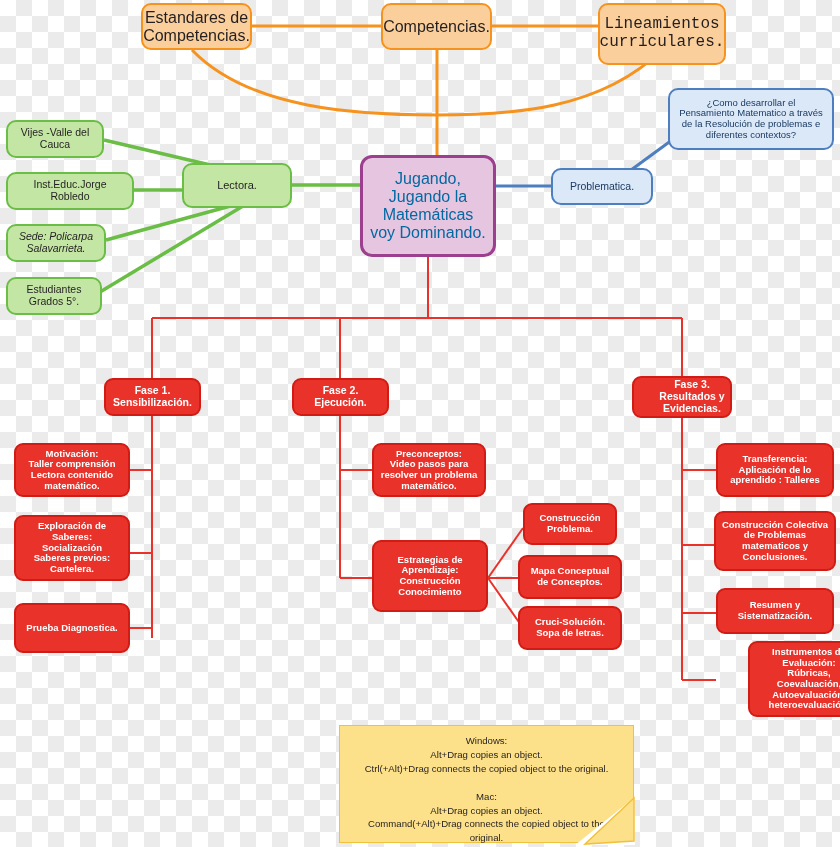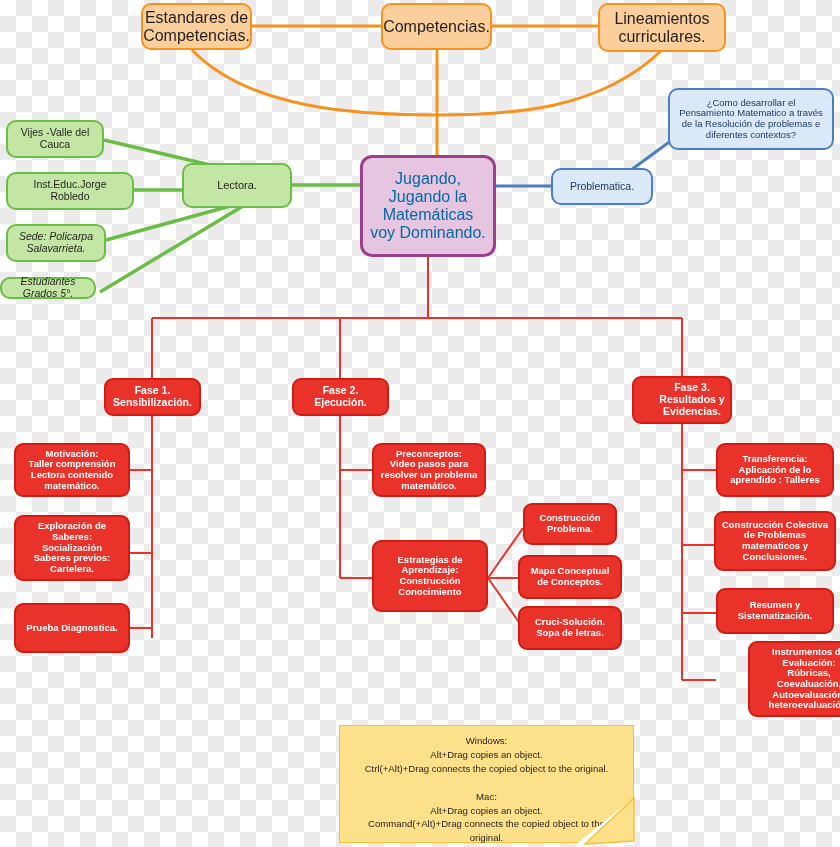--- a/index.html
+++ b/index.html
@@ -141,56 +141,56 @@
     <line x1="682" y1="545" x2="716" y2="545" stroke="#e8322a" stroke-width="2"></line>
     <line x1="682" y1="613" x2="716" y2="613" stroke="#e8322a" stroke-width="2"></line>
     <line x1="682" y1="680" x2="716" y2="680" stroke="#e8322a" stroke-width="2"></line>
   </svg>
 
   <div class="node n-orange" style="left:141px;top:3px;width:111px;height:47px;">Estandares de
 Competencias.</div>
 
   <div class="node n-orange" style="left:381px;top:3px;width:111px;height:47px;">Competencias.</div>
 
-  <div class="node n-orange" style="left:598px;top:3px;width:128px;height:49px;">Lineamientos
+  <div class="node n-orange" style="left:598px;top:3px;width:128px;height:62px;font-family:Liberation Mono, monospace;">Lineamientos
 curriculares.</div>
 
   <div class="node n-blue" style="left:668px;top:88px;width:166px;height:62px;padding:0 4px;">¿Como desarrollar el
 Pensamiento Matematico a través
 de la Resolución de problemas e
 diferentes contextos?</div>
 
   <div class="node n-green" style="left:6px;top:120px;width:98px;height:38px;">Vijes -Valle del
 Cauca</div>
 
   <div class="node n-green" style="left:6px;top:172px;width:128px;height:38px;">Inst.Educ.Jorge
 Robledo</div>
 
   <div class="node n-green" style="left:6px;top:224px;width:100px;height:38px;font-style:italic;">Sede: Policarpa
 Salavarrieta.</div>
 
-  <div class="node n-green" style="left:0;top:277px;width:96px;height:22px;font-style:italic;">Estudiantes
+  <div class="node n-green" style="left:6px;top:277px;width:96px;height:38px;">Estudiantes
 Grados 5°.</div>
 
   <div class="node n-green" style="left:182px;top:163px;width:110px;height:45px;font-size:11px;">Lectora.</div>
 
   <div class="node n-purple" style="left:360px;top:155px;width:136px;height:102px;">Jugando,
 Jugando la
 Matemáticas
 voy Dominando.</div>
 
   <div class="node n-blue" style="left:551px;top:168px;width:102px;height:37px;font-size:10.5px;">Problematica.</div>
 
   <div class="node n-red" style="left:104px;top:378px;width:97px;height:38px;">Fase 1.
 Sensibilización.</div>
 
   <div class="node n-red" style="left:292px;top:378px;width:97px;height:38px;">Fase 2.
 Ejecución.</div>
 
-  <div class="node n-red" style="left:632px;top:376px;width:100px;height:48px;padding-left:20px;">Fase 3.
+  <div class="node n-red" style="left:632px;top:376px;width:100px;height:42px;padding-left:20px;">Fase 3.
 Resultados y
 Evidencias.</div>
 
   <div class="node n-red small" style="left:14px;top:443px;width:116px;height:54px;">Motivación:
 Taller comprensión
 Lectora contenido
 matemático.</div>
 
   <div class="node n-red small" style="left:14px;top:515px;width:116px;height:66px;">Exploración de
 Saberes:

